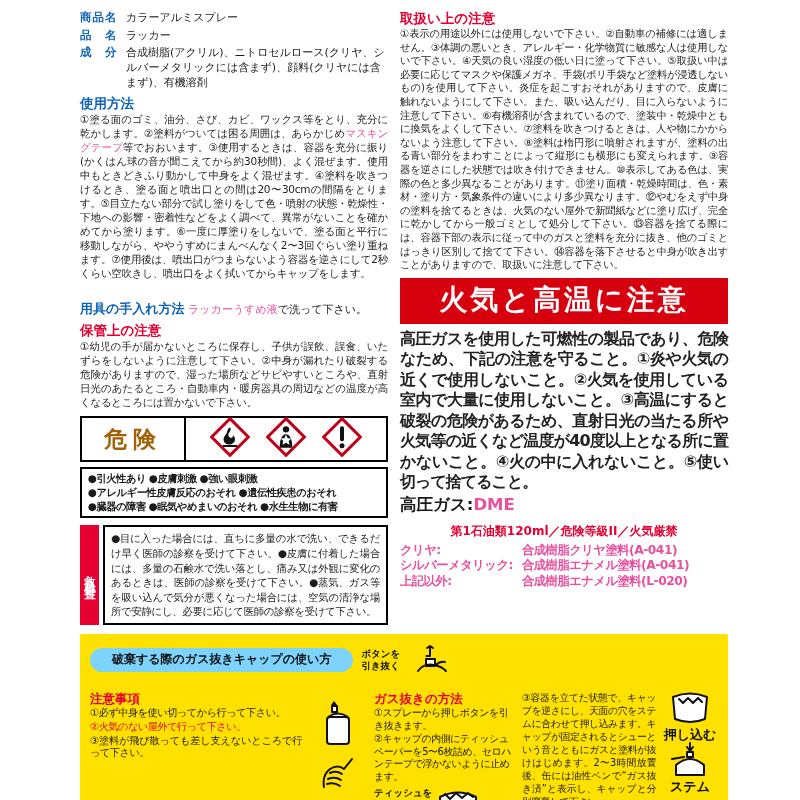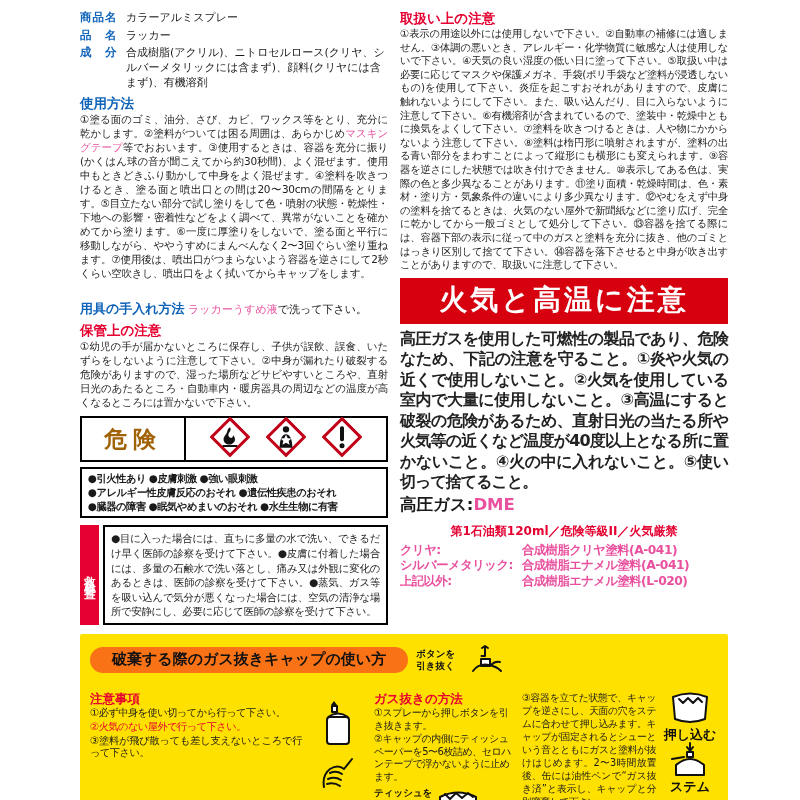--- a/index.html
+++ b/index.html
@@ -55,21 +55,21 @@
                text-align:justify; margin-top:5px; }
   .gas-line { font-size:16.5px; font-weight:bold; letter-spacing:0; margin-top:1px; }
   .classification { color:#e50031; font-weight:bold; font-size:12px; text-align:center; margin-top:7px; letter-spacing:0; }
   .paint-types { margin-top:3px; }
   .pt-row { display:flex; font-size:12.3px; font-weight:bold; color:#e9509e; line-height:15.5px; letter-spacing:-0.5px; }
   .pt-lbl { width:122px; flex:none; text-align:left; }
 
   
   .yellow-box { background:#ffe100; margin-top:9px; padding:7px 10px 8px; border-radius:2px; }
   .yellow-top { display:flex; align-items:center; gap:8px; }
-  .pill { background:#f97316; border-radius:15px; padding:3px 22px 4px; font-weight:bold; font-size:15px; letter-spacing:0; color:#111; }
+  .pill { background:#7dd3fc; border-radius:15px; padding:3px 22px 4px; font-weight:bold; font-size:12px; letter-spacing:0; color:#111; }
   .cap-note { font-size:9.5px; font-weight:bold; line-height:11.5px; white-space:pre-line; color:#111; }
   .yellow-content { display:flex; gap:6px; margin-top:12px; }
   .yc-notes { width:212px; flex:none; }
   .yc-notes .h-red, .yc-method .h-red { font-size:12.5px; line-height:15px; }
   .note-item { font-size:10.2px; line-height:12.8px; letter-spacing:-0.5px; margin-top:1px; text-align:justify; }
   .yc-illo { width:60px; flex:none; display:flex; flex-direction:column; align-items:center; gap:2px; padding-top:4px; }
   .yc-method { width:142px; flex:none; }
   .method-item { font-size:10px; line-height:12.6px; letter-spacing:-0.5px; margin-top:1px; }
   .tissue-row { display:flex; gap:3px; margin-top:3px; align-items:center; }
   .yc-m3 { flex:1; font-size:9.8px; line-height:13px; letter-spacing:-0.5px; text-align:justify; }

